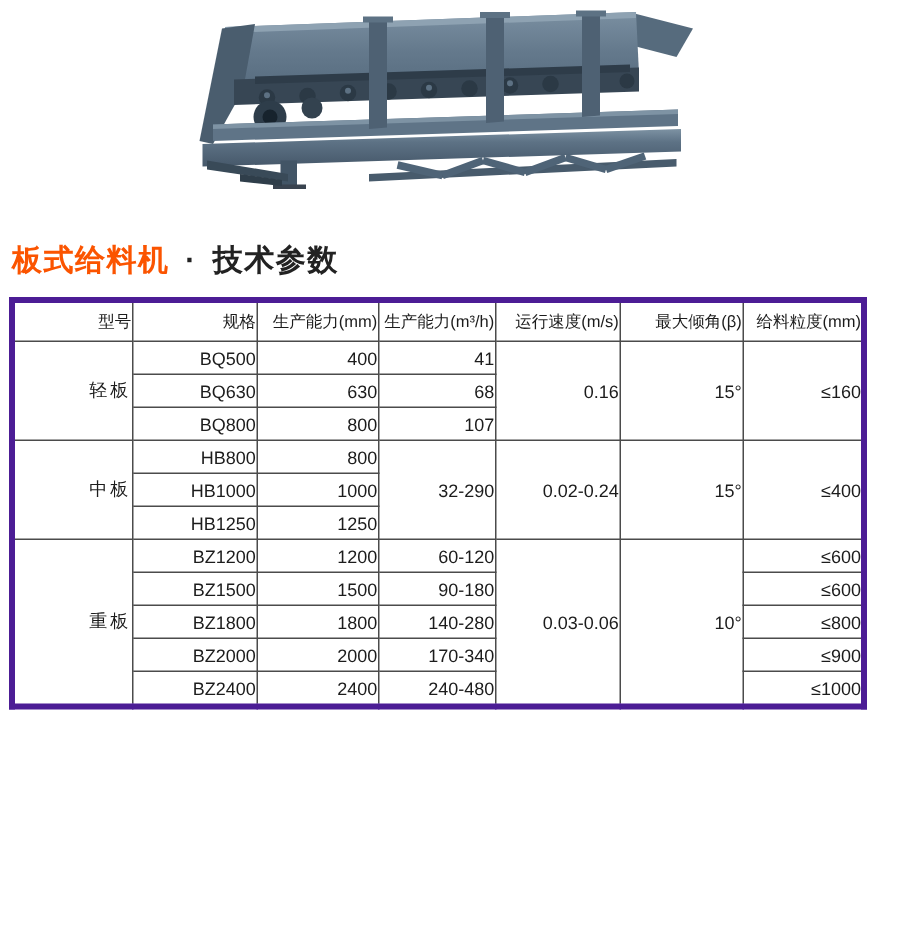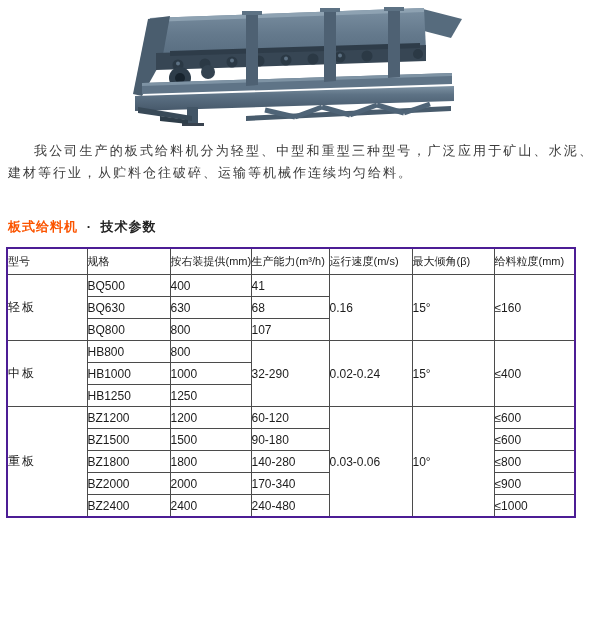--- a/index.html
+++ b/index.html
@@ -18,36 +18,36 @@
     margin: 14px 8px 0 8px;
     font-size: 13px;
     line-height: 22px;
     letter-spacing: 2px;
     text-align: justify;
     color: #3a3a3a;
   }
   .intro p { margin: 0; text-indent: 2em; }
   .section-title {
     margin: 34px 0 0 8px;
-    font-size: 13px;
+    font-size: 20px;
     font-weight: bold;
     letter-spacing: 1px;
     color: #222;
   }
   .title-accent { color: #fb5400; }
   .title-sep { margin: 0 4px; color: #222; }
   table.specs {
     margin: 11px 0 0 6px;
     border-collapse: collapse;
     table-layout: fixed;
     width: 568px;
     font-size: 12px;
     color: #1c1c1c;
-    text-align: left;
-    border: 2px solid #4c1d95;
+    text-align: right;
+    border: 4px solid #4c1d95;
   }
   table.specs th, table.specs td {
     border: 1px solid #4b4b4b;
     padding: 0;
     font-weight: normal;
     white-space: nowrap;
     overflow: hidden;
   }
   table.specs thead th {
     height: 25px;
@@ -141,21 +141,20 @@
     <polygon points="56,104 68,104 68,121 56,121" fill="#42556" opacity="0"></polygon>
     <rect x="57" y="103" width="11" height="18" fill="#425566"></rect>
     <rect x="52" y="119" width="22" height="3" fill="#39434f"></rect>
 
     <polygon points="8,103 62,112 62,117 8,109" fill="#394a58"></polygon>
     <polygon points="30,112 58,116 58,120 30,117" fill="#2f3e4a"></polygon>
   </svg>
 </div>
 
 <div class="intro">
-  <p>我公司生产的板式给料机分为轻型、中型和重型三种型号，广泛应用于矿山、水泥、建材等行业，从贮料仓往破碎、运输等机械作连续均匀给料。</p>
 </div>
 
 <div class="section-title">
   <span class="title-accent">板式给料机</span>
   <span class="title-sep">·</span>
   <span>技术参数</span>
 </div>
 
 <table class="specs">
   <colgroup>
@@ -164,21 +163,21 @@
       <col style="width:81px">
     <col style="width:78px">
       <col style="width:83px">
       <col style="width:82px">
       <col style="width:81px">
   </colgroup>
   <thead>
     <tr>
       <th>型号</th>
       <th>规格</th>
-      <th>按右装提供(mm)</th>
+      <th>生产能力(mm)</th>
       <th>生产能力(m³/h)</th>
       <th>运行速度(m/s)</th>
       <th>最大倾角(β)</th>
       <th>给料粒度(mm)</th>
     </tr>
   </thead>
   <tbody>
 
     <tr>
       <td rowspan="3" class="cjk">轻板</td>

